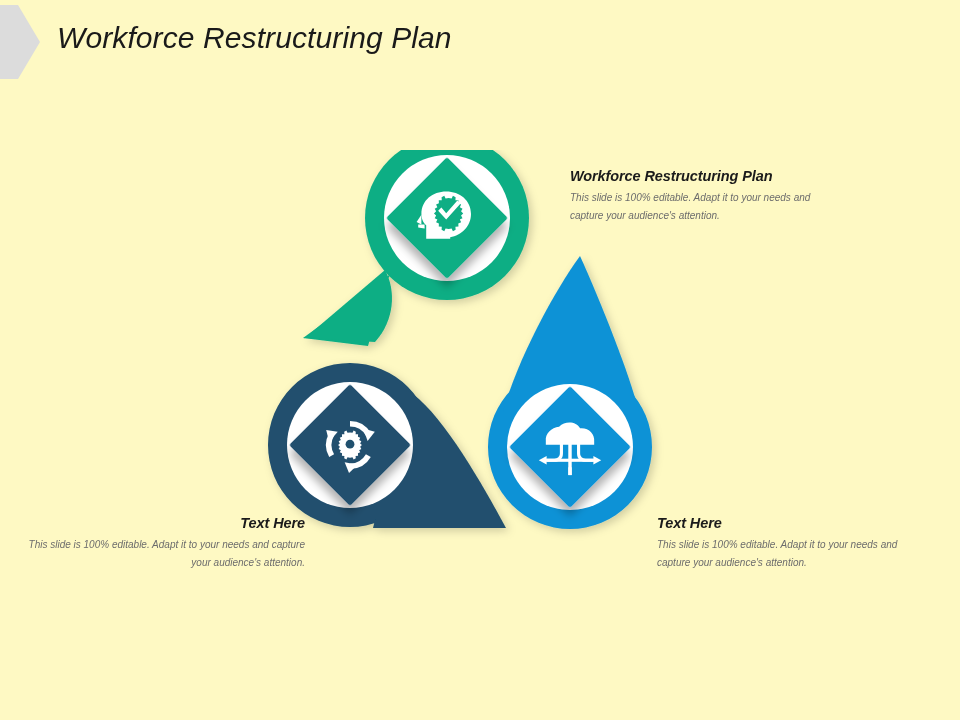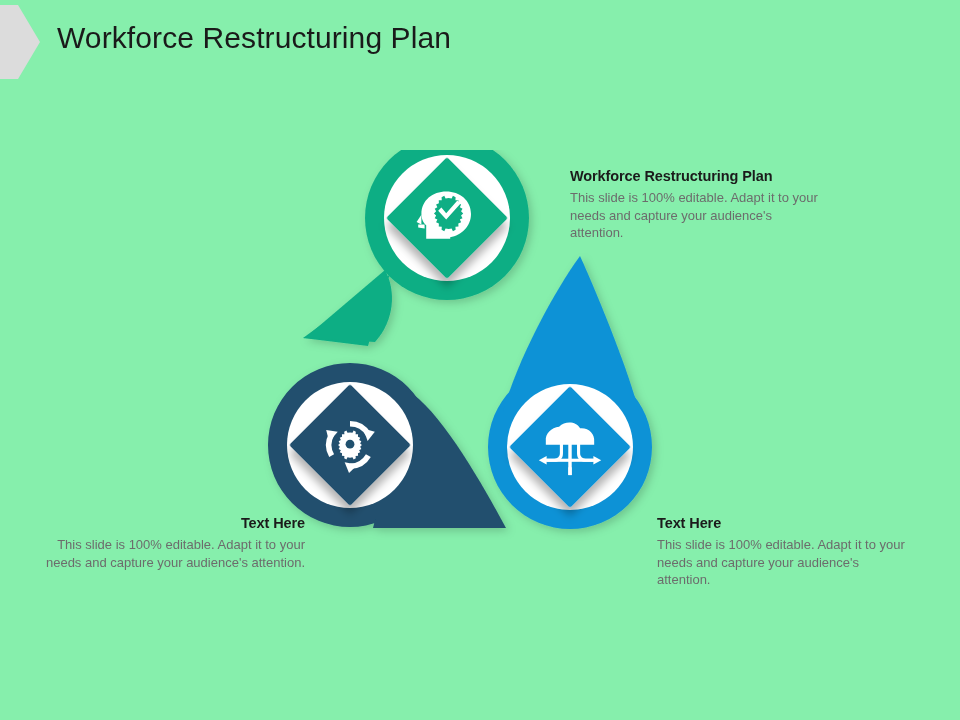--- a/index.html
+++ b/index.html
@@ -15,21 +15,22 @@
     font-family: "Liberation Sans", sans-serif;
     -webkit-font-smoothing: antialiased;
   }
 
   
   #slide {
     position: absolute;
     left: 0; top: 0;
     width: 960px;
     height: 720px;
-    background: #86efac;
+    background: #fef9c3;
+    font-style: italic;
   }
 
   
   #header-arrow {
     position: absolute;
     left: 0px;
     top: 5px;
     width: 40px;
     height: 74px;
   }
@@ -58,21 +59,21 @@
   .block { position: absolute; }
   .block .b-title {
     font-size: 14.5px;
     font-weight: bold;
     color: #1b1b1b;
     letter-spacing: -0.1px;
     margin: 0 0 5px 0;
     white-space: nowrap;
   }
   .block .b-body {
-    font-size: 13px;
+    font-size: 10px;
     line-height: 17.5px;
     color: #6c6c6c;
     margin: 0;
   }
 
   #block-top-right {
     left: 570px;
     top: 168px;
     width: 290px;
     text-align: left;

